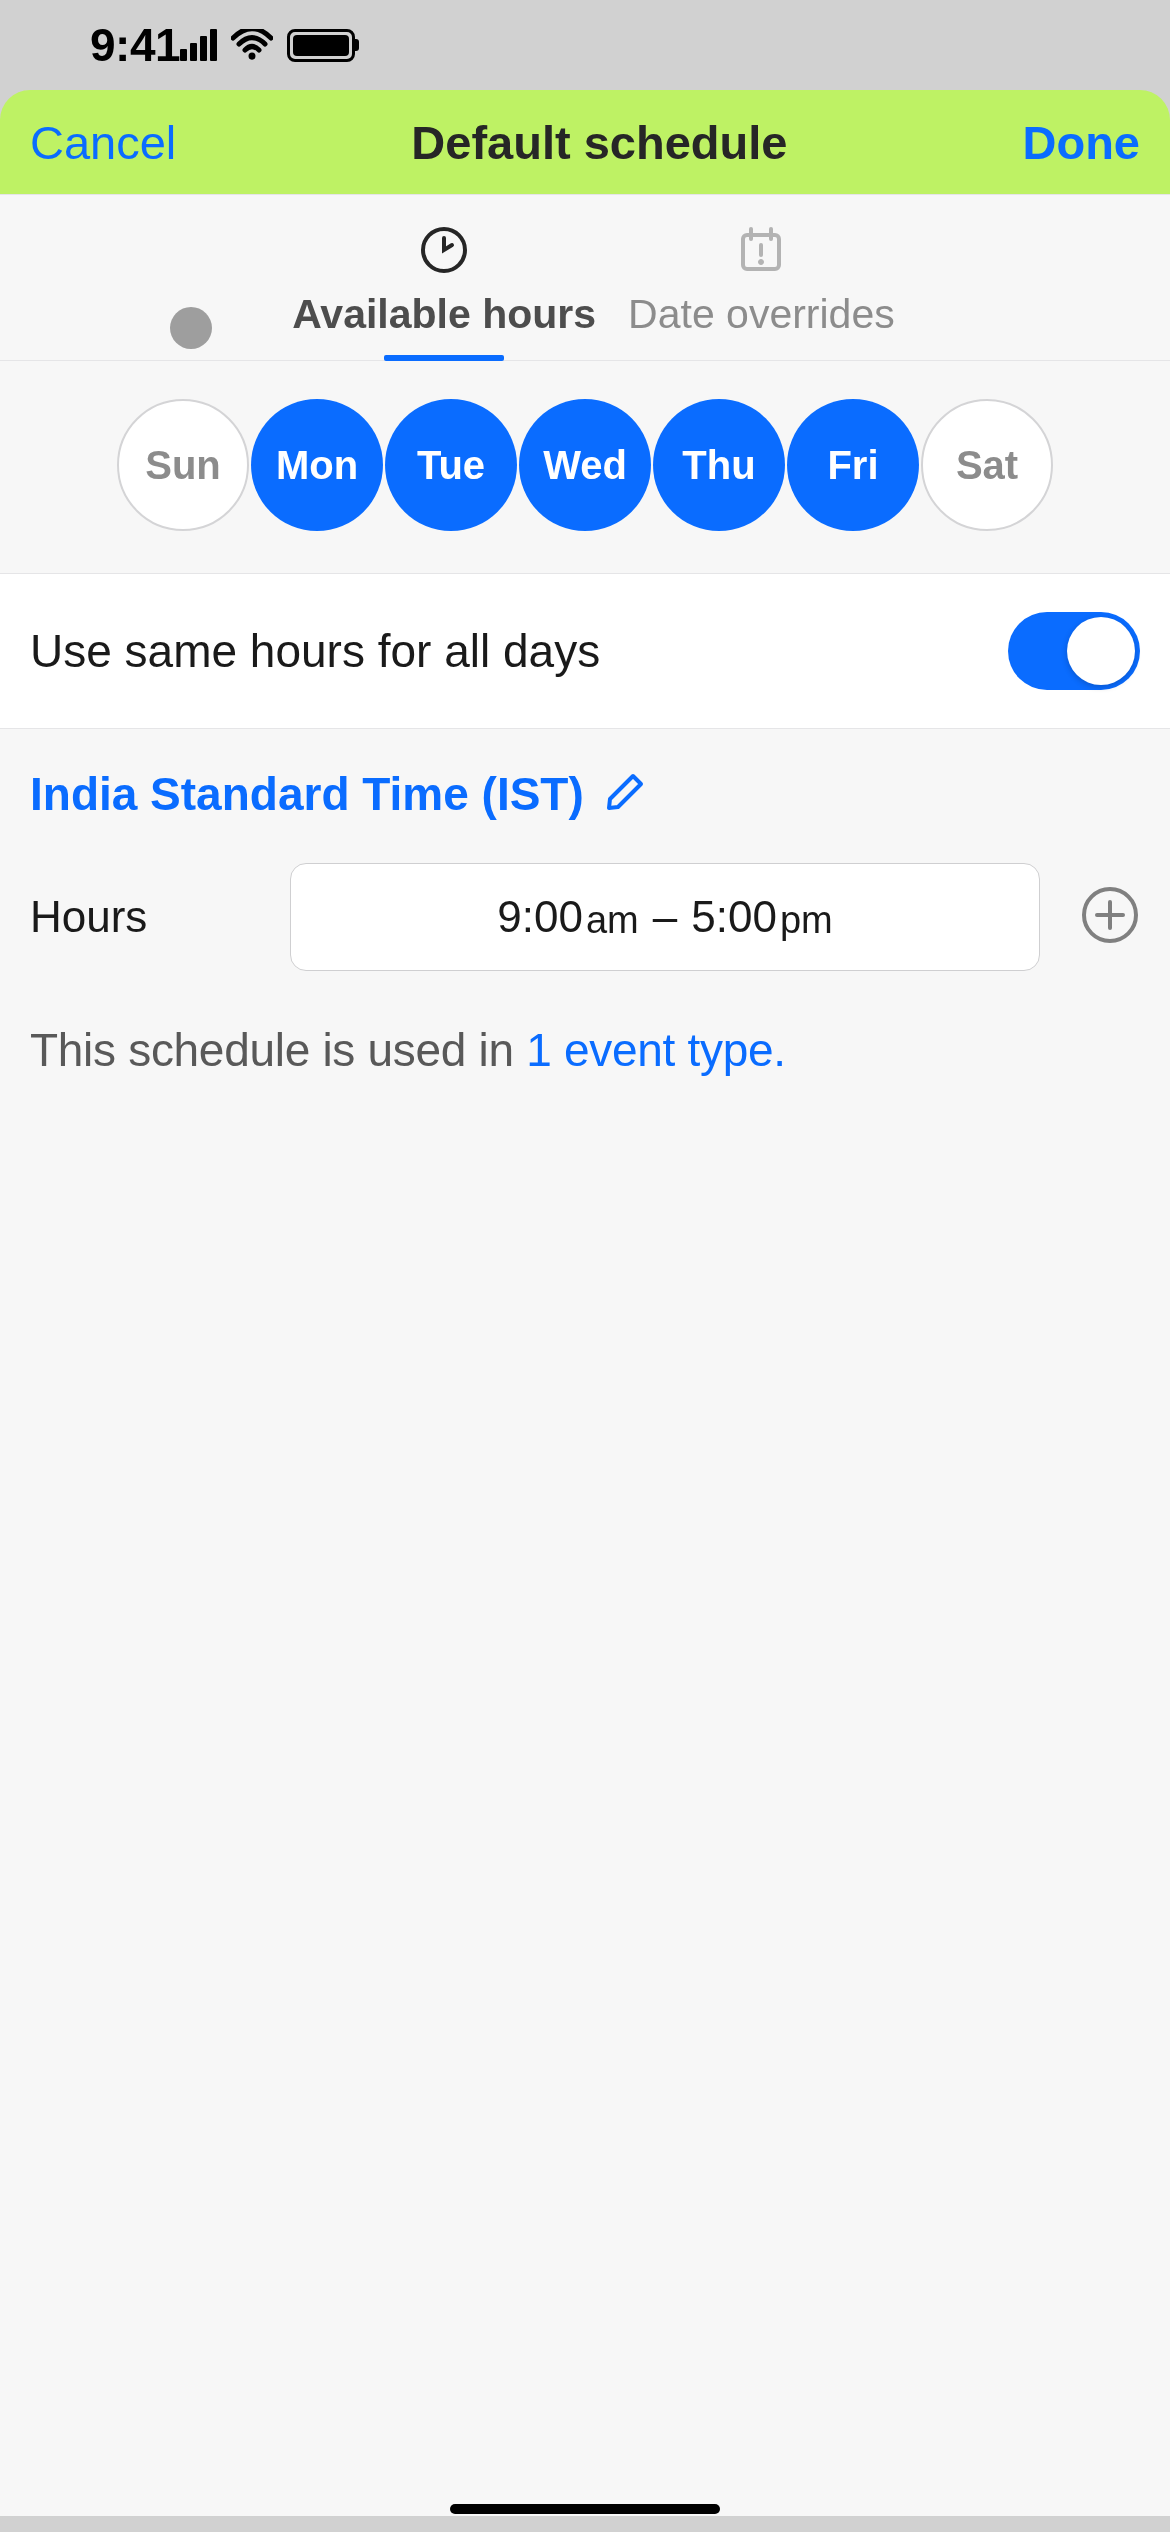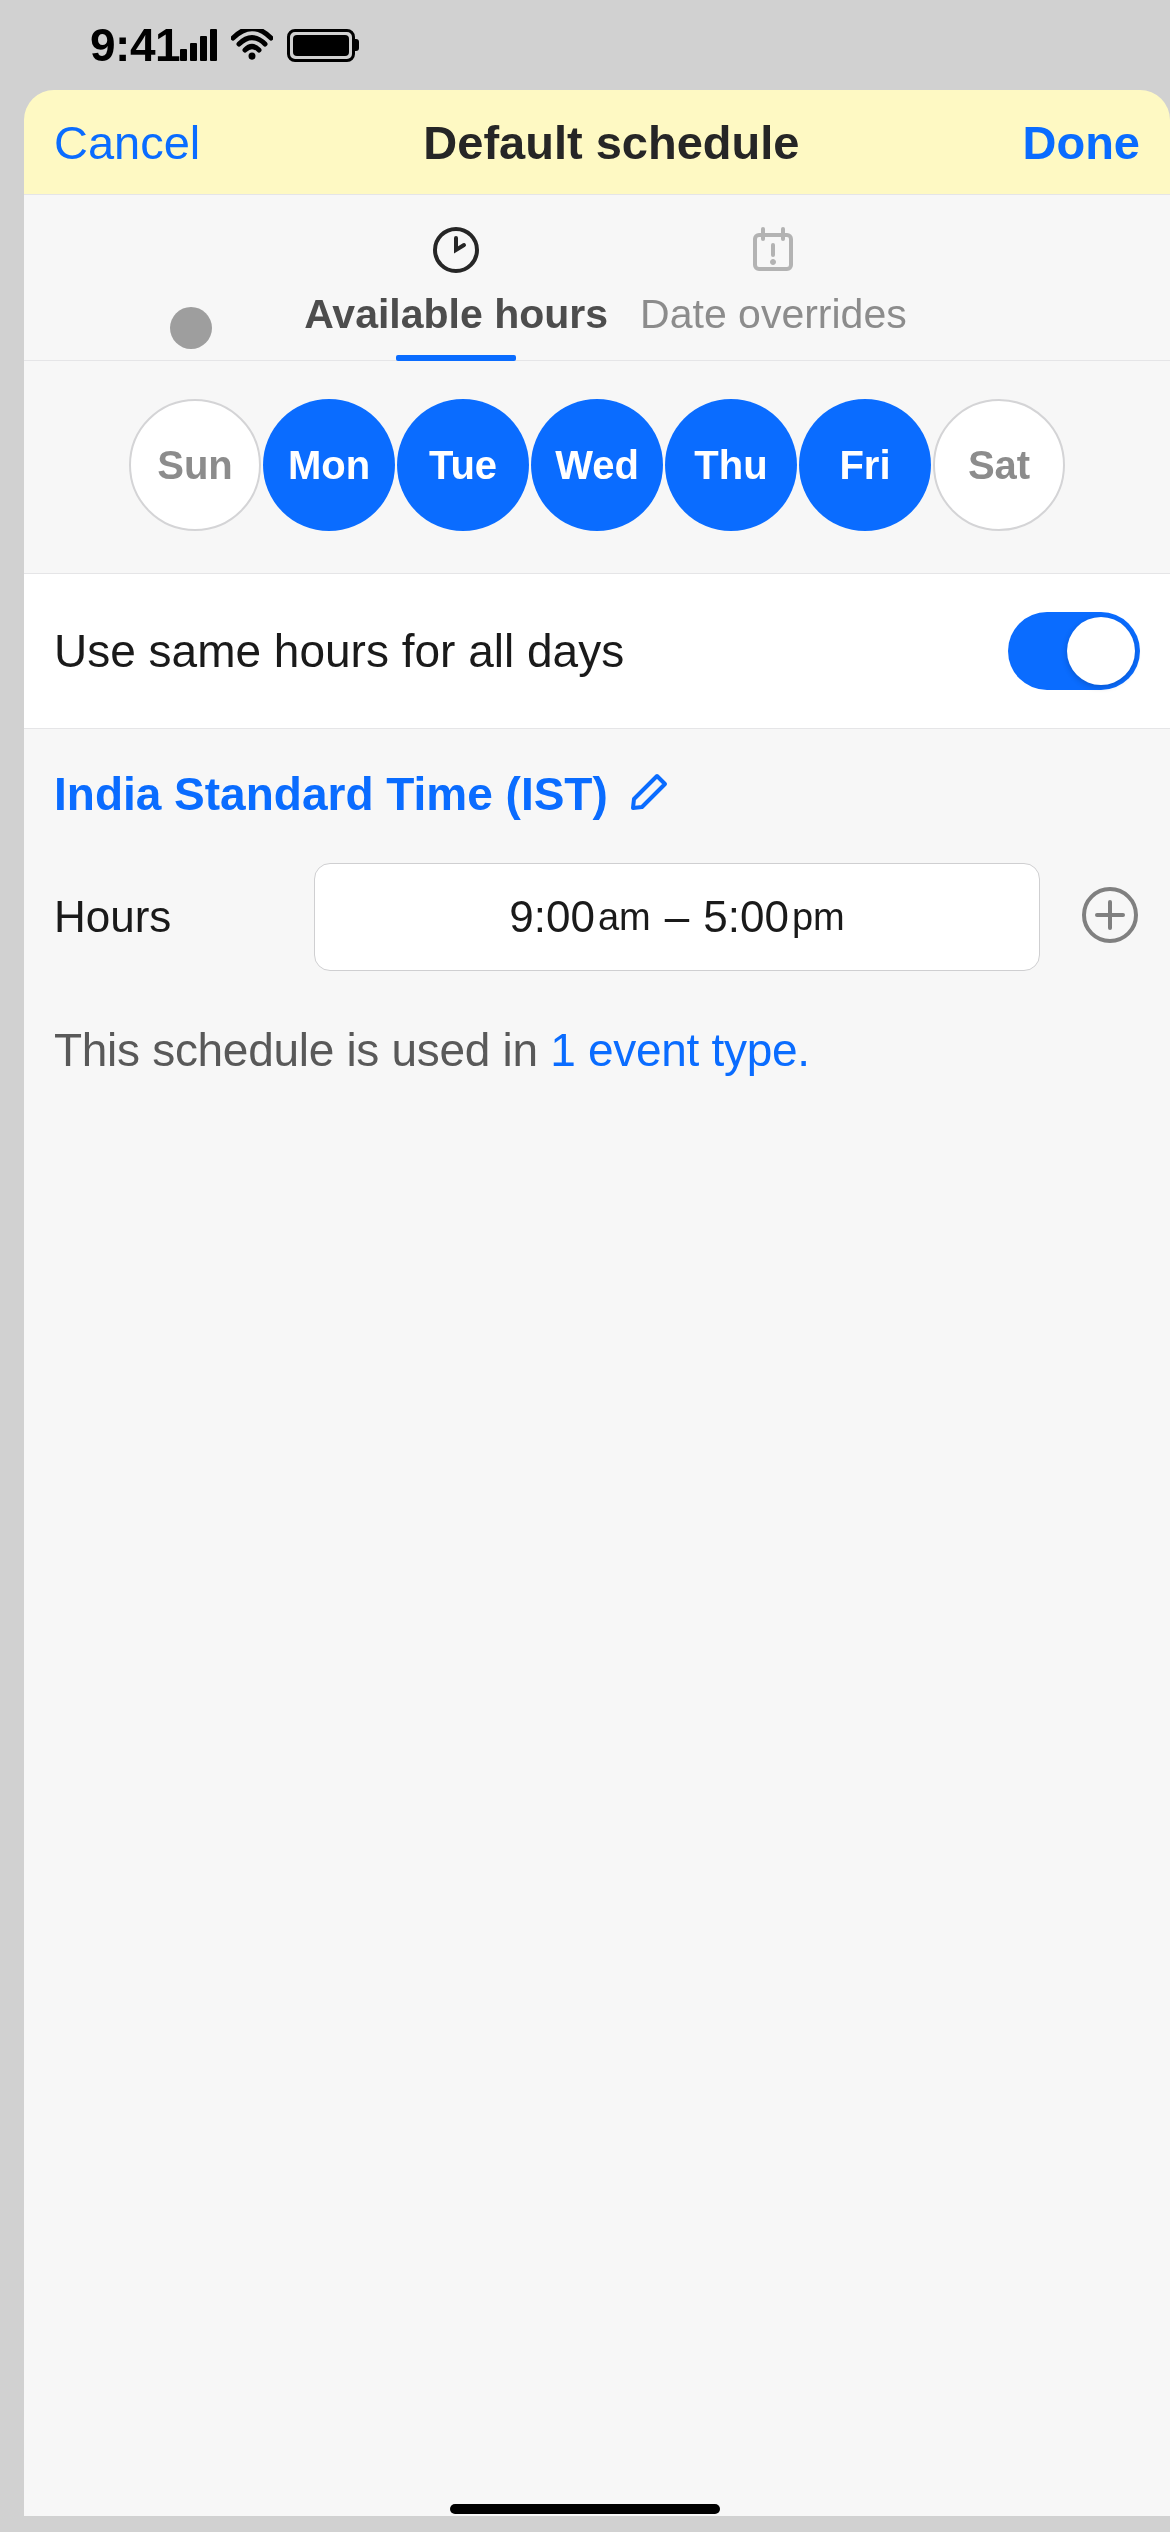--- a/index.html
+++ b/index.html
@@ -70,27 +70,26 @@
       border-radius: 0 3px 3px 0;
     }
     .battery-fill {
       width: 100%;
       height: 100%;
       background: #000;
       border-radius: 4px;
     }
 
     .sheet {
-      background: #fef9c3;
+      background: #bef264;
       border-radius: 30px 30px 0 0;
       height: calc(2532px - 106px);
       overflow: hidden;
       display: flex;
       flex-direction: column;
-      margin-left: 24px;
     }
 
     .nav-header {
       height: 105px;
       display: flex;
       align-items: center;
       justify-content: space-between;
       padding: 0 30px;
       border-bottom: 1px solid #e5e5e7;
     }
@@ -242,21 +241,21 @@
       width: 220px;
     }
     .hours-value {
       border: 1px solid #cfcfd1;
       border-radius: 16px;
       background: #fff;
       padding: 28px 36px;
       flex: 1;
       display: flex;
       justify-content: center;
-      align-items: center;
+      align-items: flex-end;
     }
     .hours-time1 { font-size: 44px; font-weight: 400; color: #1a1a1a; }
     .hours-unit1 { font-size: 38px; font-weight: 400; color: #1a1a1a; margin-left: 3px; }
     .hours-dash { font-size: 44px; color: #1a1a1a; margin: 0 14px; }
     .hours-time2 { font-size: 44px; font-weight: 400; color: #1a1a1a; }
     .hours-unit2 { font-size: 38px; font-weight: 400; color: #1a1a1a; margin-left: 3px; }
     .add-btn {
       width: 60px;
       height: 60px;
       display: flex;

